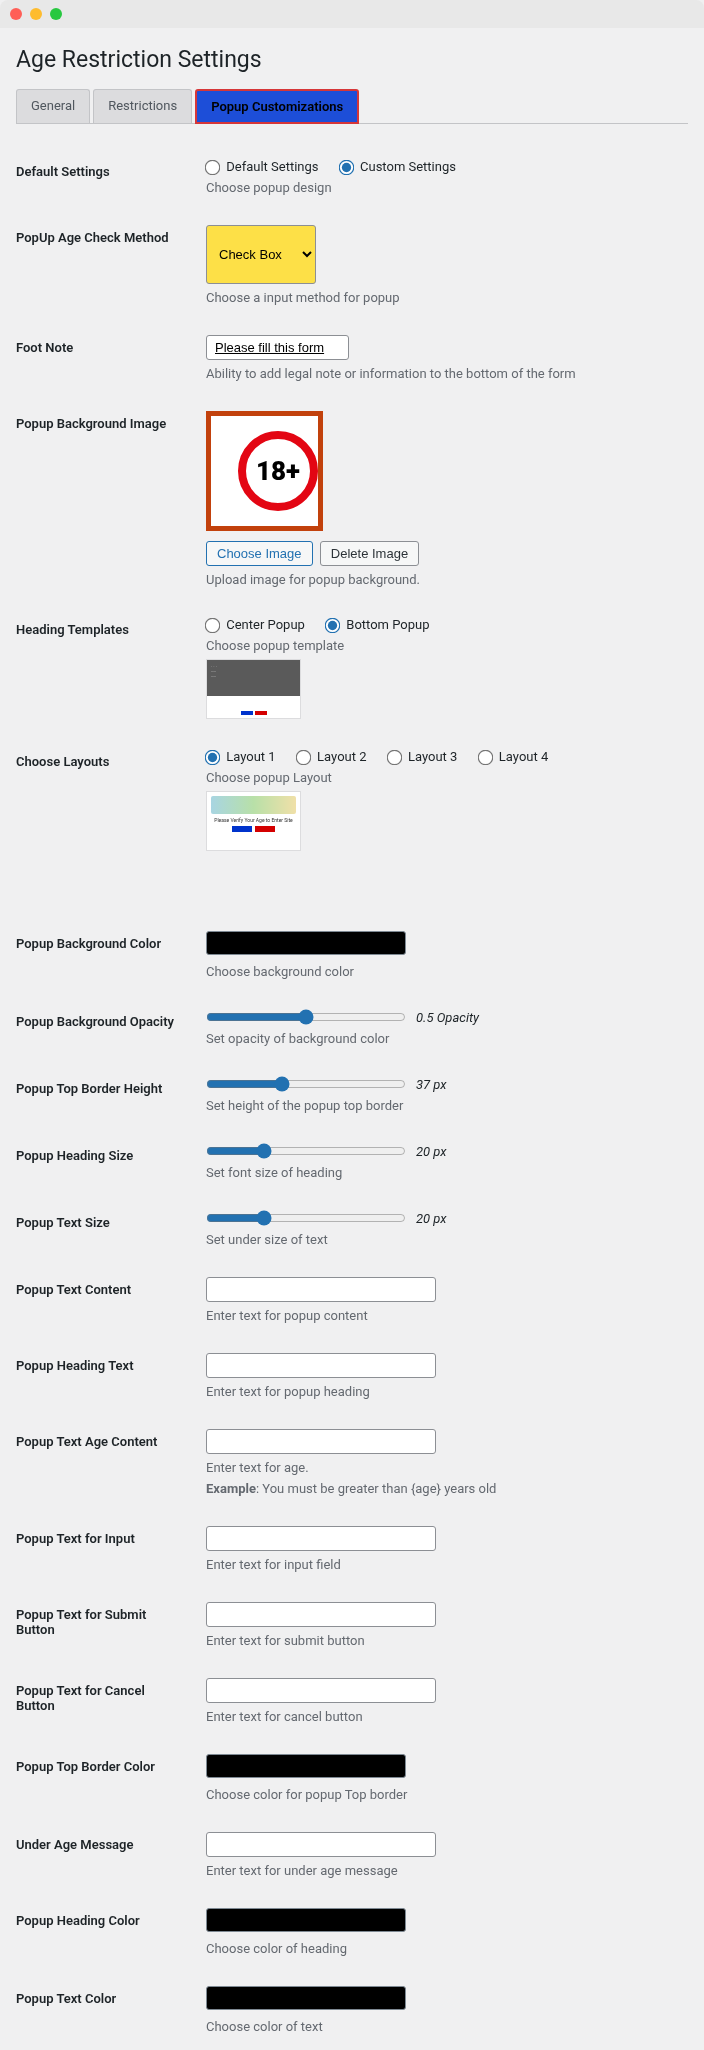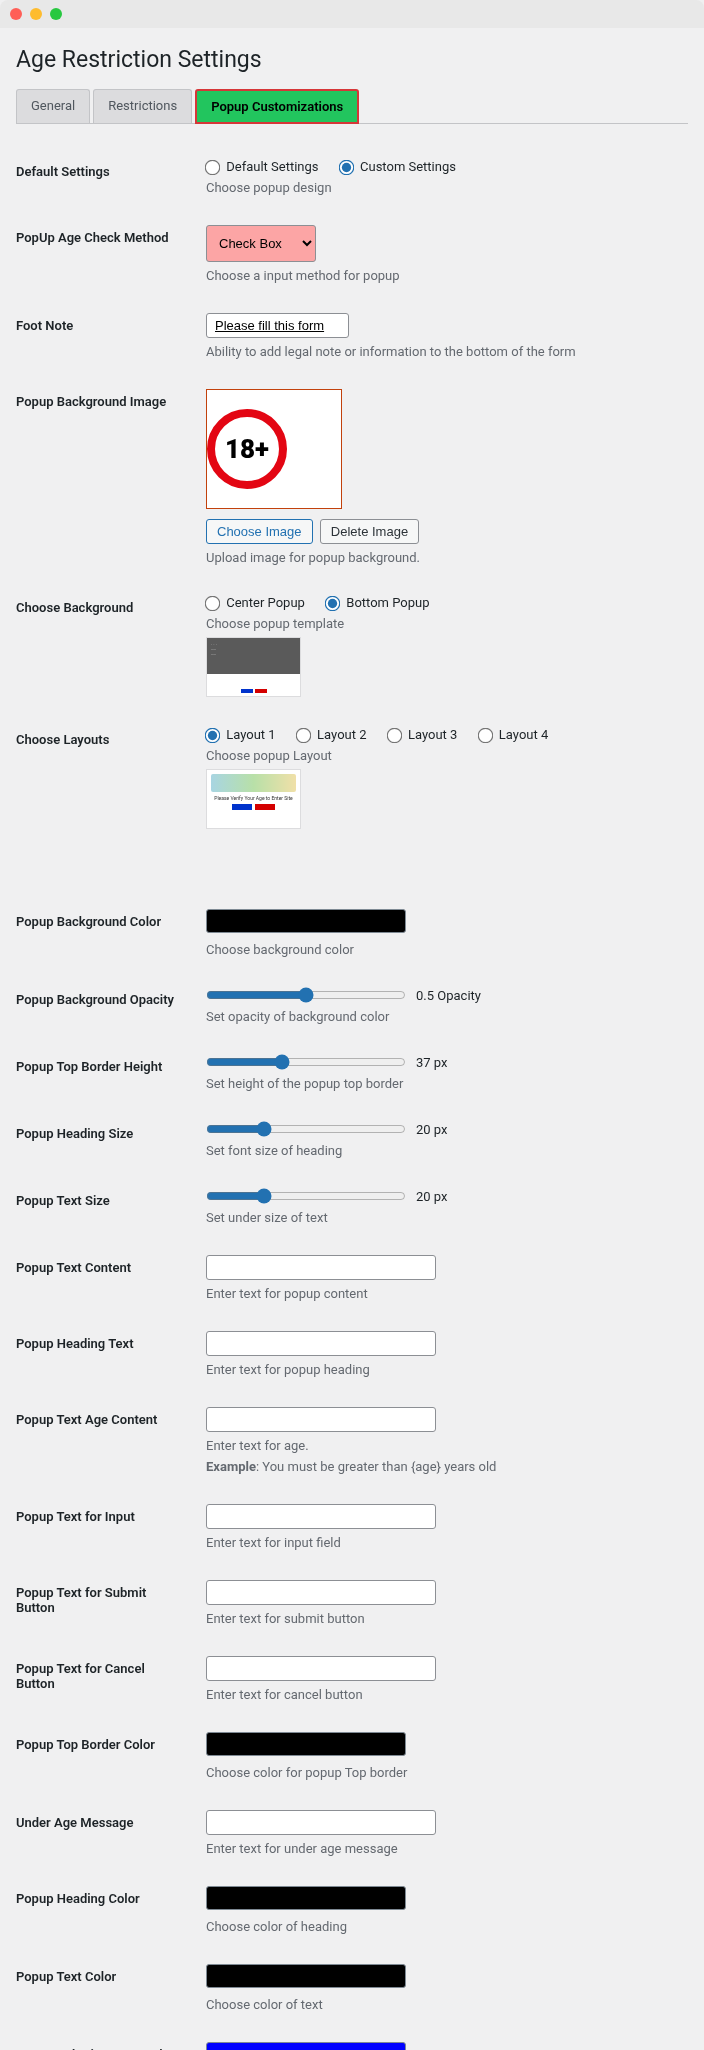--- a/index.html
+++ b/index.html
@@ -6,37 +6,37 @@
 body { font-family: -apple-system, BlinkMacSystemFont, "Segoe UI", Roboto, sans-serif; background: #f0f0f1; width: 704px; }
 .window-chrome { height: 28px; background: #e8e8e8; border-top-left-radius: 8px; border-top-right-radius: 8px; display: flex; align-items: center; padding: 0 10px; gap: 8px; }
 .window-btn { width: 12px; height: 12px; border-radius: 50%; }
 .window-btn.red { background: #ff5f57; }
 .window-btn.yellow { background: #febc2e; }
 .window-btn.green { background: #28c840; }
 .content { padding: 10px 16px 24px 16px; }
 h1 { font-size: 23px; font-weight: 400; color: #1d2327; margin: 8px 0 16px 0; }
 .tabs { display: flex; border-bottom: 1px solid #c3c4c7; margin-bottom: 20px; }
 .tab { padding: 8px 14px; font-size: 13px; color: #50575e; background: #dcdcde; border: 1px solid #c3c4c7; border-bottom: none; margin-right: 3px; cursor: pointer; border-top-left-radius: 3px; border-top-right-radius: 3px; }
-.tab.active { background: #22c55e; border-bottom: 1px solid #f0f0f1; margin-bottom: -1px; color: #000; font-weight: 600; border: 2px solid #d63638; }
+.tab.active { background: #1d4ed8; border-bottom: 1px solid #f0f0f1; margin-bottom: -1px; color: #000; font-weight: 600; border: 2px solid #d63638; }
 .form-table { width: 100%; }
 .form-table tr { }
 .form-table th { text-align: left; vertical-align: top; padding: 20px 10px 20px 0; width: 180px; font-size: 13px; font-weight: 600; color: #1d2327; }
 .form-table td { padding: 15px 10px; vertical-align: top; font-size: 13px; color: #50575e; }
 .desc { display: block; margin-top: 6px; font-size: 13px; color: #646970; }
 input[type=radio] { margin-right: 4px; accent-color: #2271b1; transform: scale(1.2); vertical-align: middle; }
 .radio-label { margin-right: 18px; font-size: 13px; color: #1d2327; }
-select { padding: 9px 8px; font-size: 13px; border: 1px solid #8c8f94; border-radius: 3px; background: #fca5a5; min-width: 110px; }
+select { padding: 20px 8px; font-size: 13px; border: 1px solid #8c8f94; border-radius: 3px; background: #fde047; min-width: 110px; }
 input[type=text] { padding: 4px 8px; font-size: 13px; border: 1px solid #8c8f94; border-radius: 3px; width: 230px; }
 .btn { padding: 4px 10px; font-size: 13px; border: 1px solid #2271b1; background: #f6f7f7; color: #2271b1; border-radius: 3px; cursor: pointer; margin-right: 4px; }
 .btn.secondary { border-color: #8c8f94; color: #2c3338; }
-.img-preview { width: 136px; height: 120px; background: #fff; border: 1px solid #c2410c; display: flex; align-items: center; justify-content: flex-start; margin-bottom: 10px; }
+.img-preview { width: 117px; height: 120px; background: #fff; border: 5px solid #c2410c; display: flex; align-items: center; justify-content: flex-end; margin-bottom: 10px; }
 .template-thumb { width: 95px; height: 60px; background: #fff; border: 1px solid #dcdcde; margin-top: 6px; }
 .slider-row { display: flex; align-items: center; gap: 10px; }
 input[type=range] { width: 200px; accent-color: #2271b1; }
-.slider-val { font-size: 13px; color: #1d2327; }
+.slider-val { font-size: 13px; color: #1d2327; font-style: italic; }
 .color-swatch { width: 200px; height: 24px; border: 1px solid #7e8993; border-radius: 3px; display: inline-flex; align-items: center; font-size: 13px; color: #50575e; }
 .color-swatch.black { background: #000; }
 .color-swatch.blue { background: #0000ff; }
 .eighteen-circle { width: 80px; height: 80px; border: 8px solid #e30613; border-radius: 50%; display: flex; align-items: center; justify-content: center; font-size: 26px; font-weight: 900; color: #000; }
 .tmpl-bottom { display:flex; flex-direction:column; height:100%; }
 .tmpl-bottom .top { flex:1; background:#5a5a5a; padding:4px; }
 .tmpl-bottom .dots { font-size:4px; color:#888; }
 .tmpl-bottom .bottom { height:22px; background:#fff; display:flex; align-items:flex-end; justify-content:center; padding-bottom:3px; gap:2px; }
 .tmpl-bottom .bbtn { width:12px; height:4px; }
 .layout-thumb { padding:4px; display:flex; flex-direction:column; align-items:center; gap:3px; }
@@ -93,21 +93,21 @@
       <td>
         <div class="img-preview">
           <div class="eighteen-circle">18+</div>
         </div>
         <button class="btn">Choose Image</button>
         <button class="btn secondary">Delete Image</button>
         <span class="desc">Upload image for popup background.</span>
       </td>
     </tr>
     <tr>
-      <th>Choose Background</th>
+      <th>Heading Templates</th>
       <td>
         <label class="radio-label"><input type="radio" name="tpl" style=""> <span>Center Popup</span></label>
         <label class="radio-label"><input type="radio" name="tpl" checked="" style=""> <span>Bottom Popup</span></label>
         <span class="desc">Choose popup template</span>
         <div class="template-thumb">
           <div class="tmpl-bottom">
             <div class="top">
                   <div class="dots">• • •<br>━━<br>━━</div>
                 </div>
             <div class="bottom">

